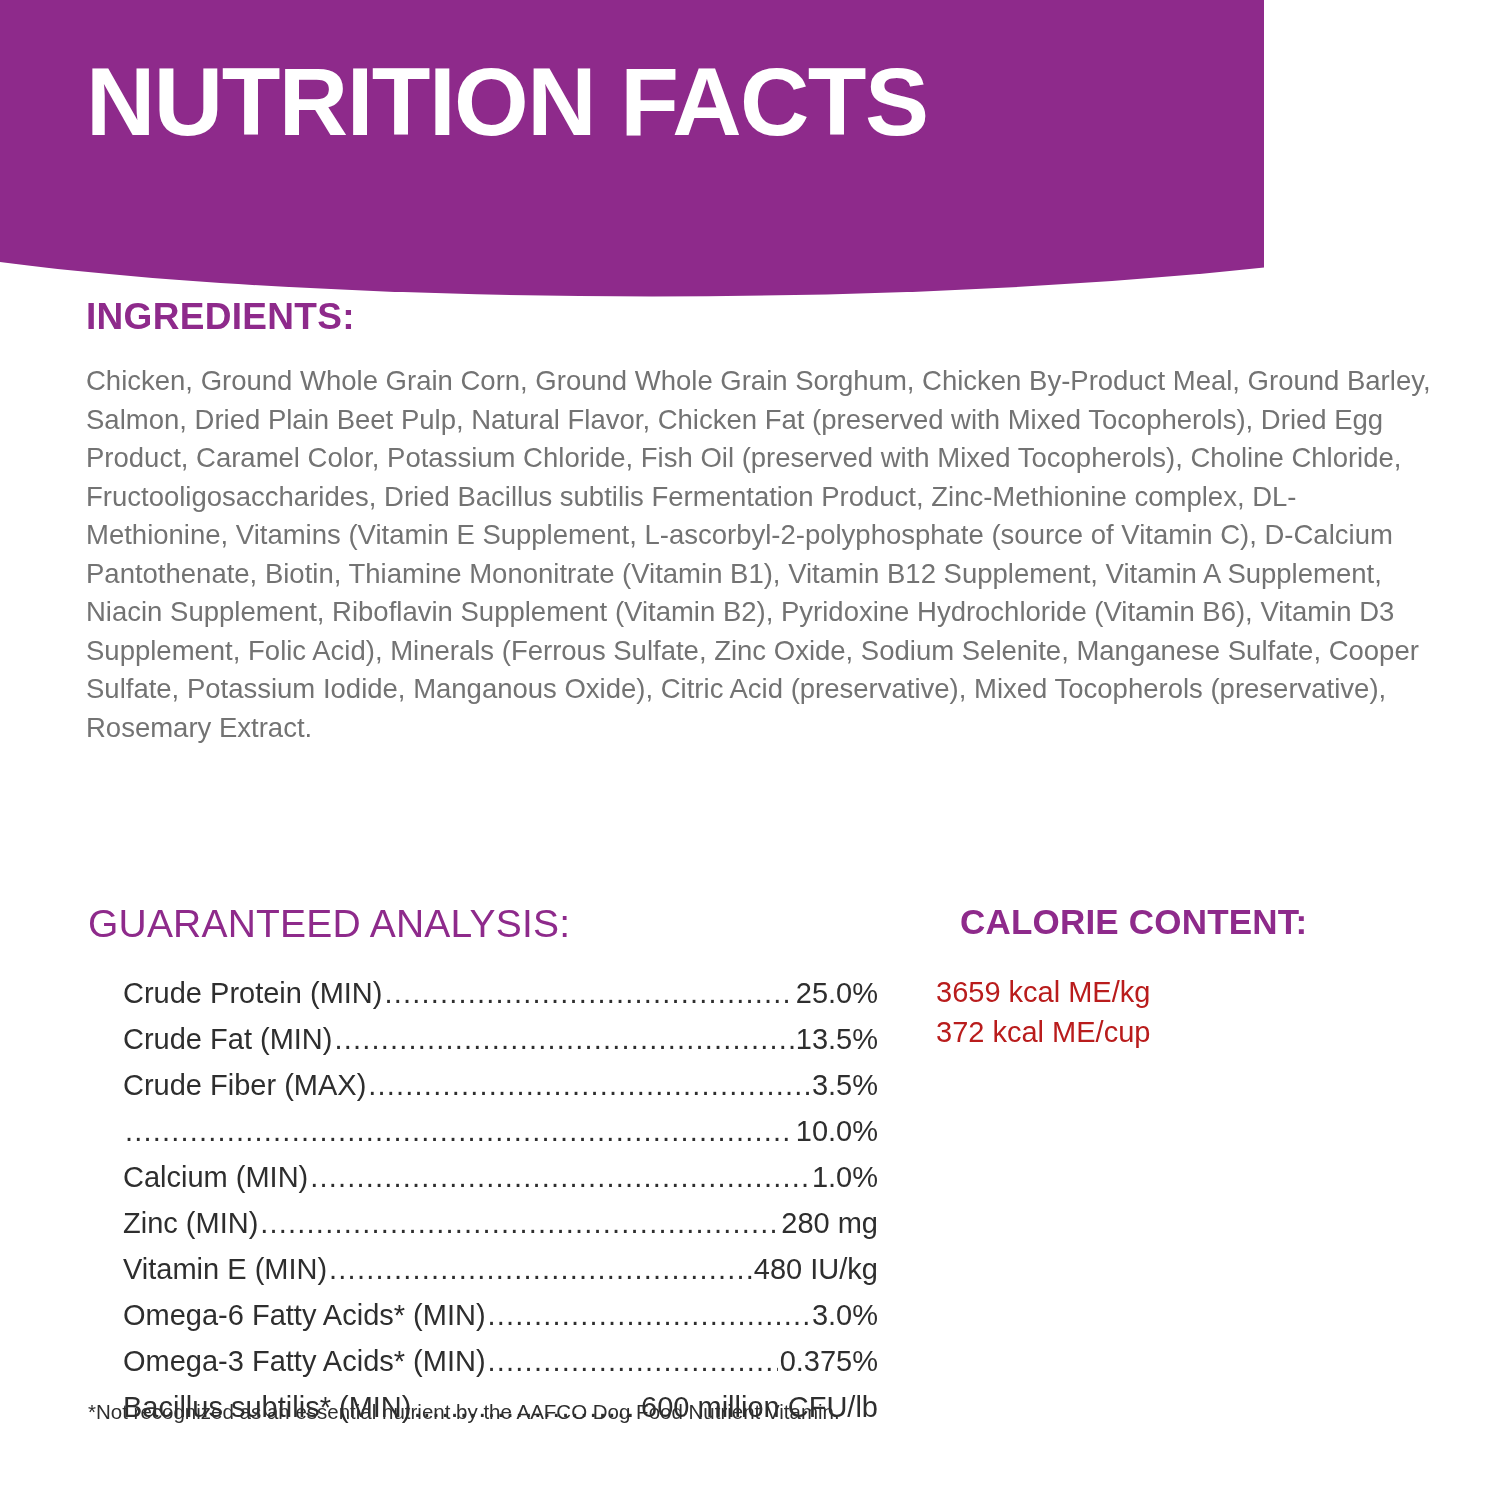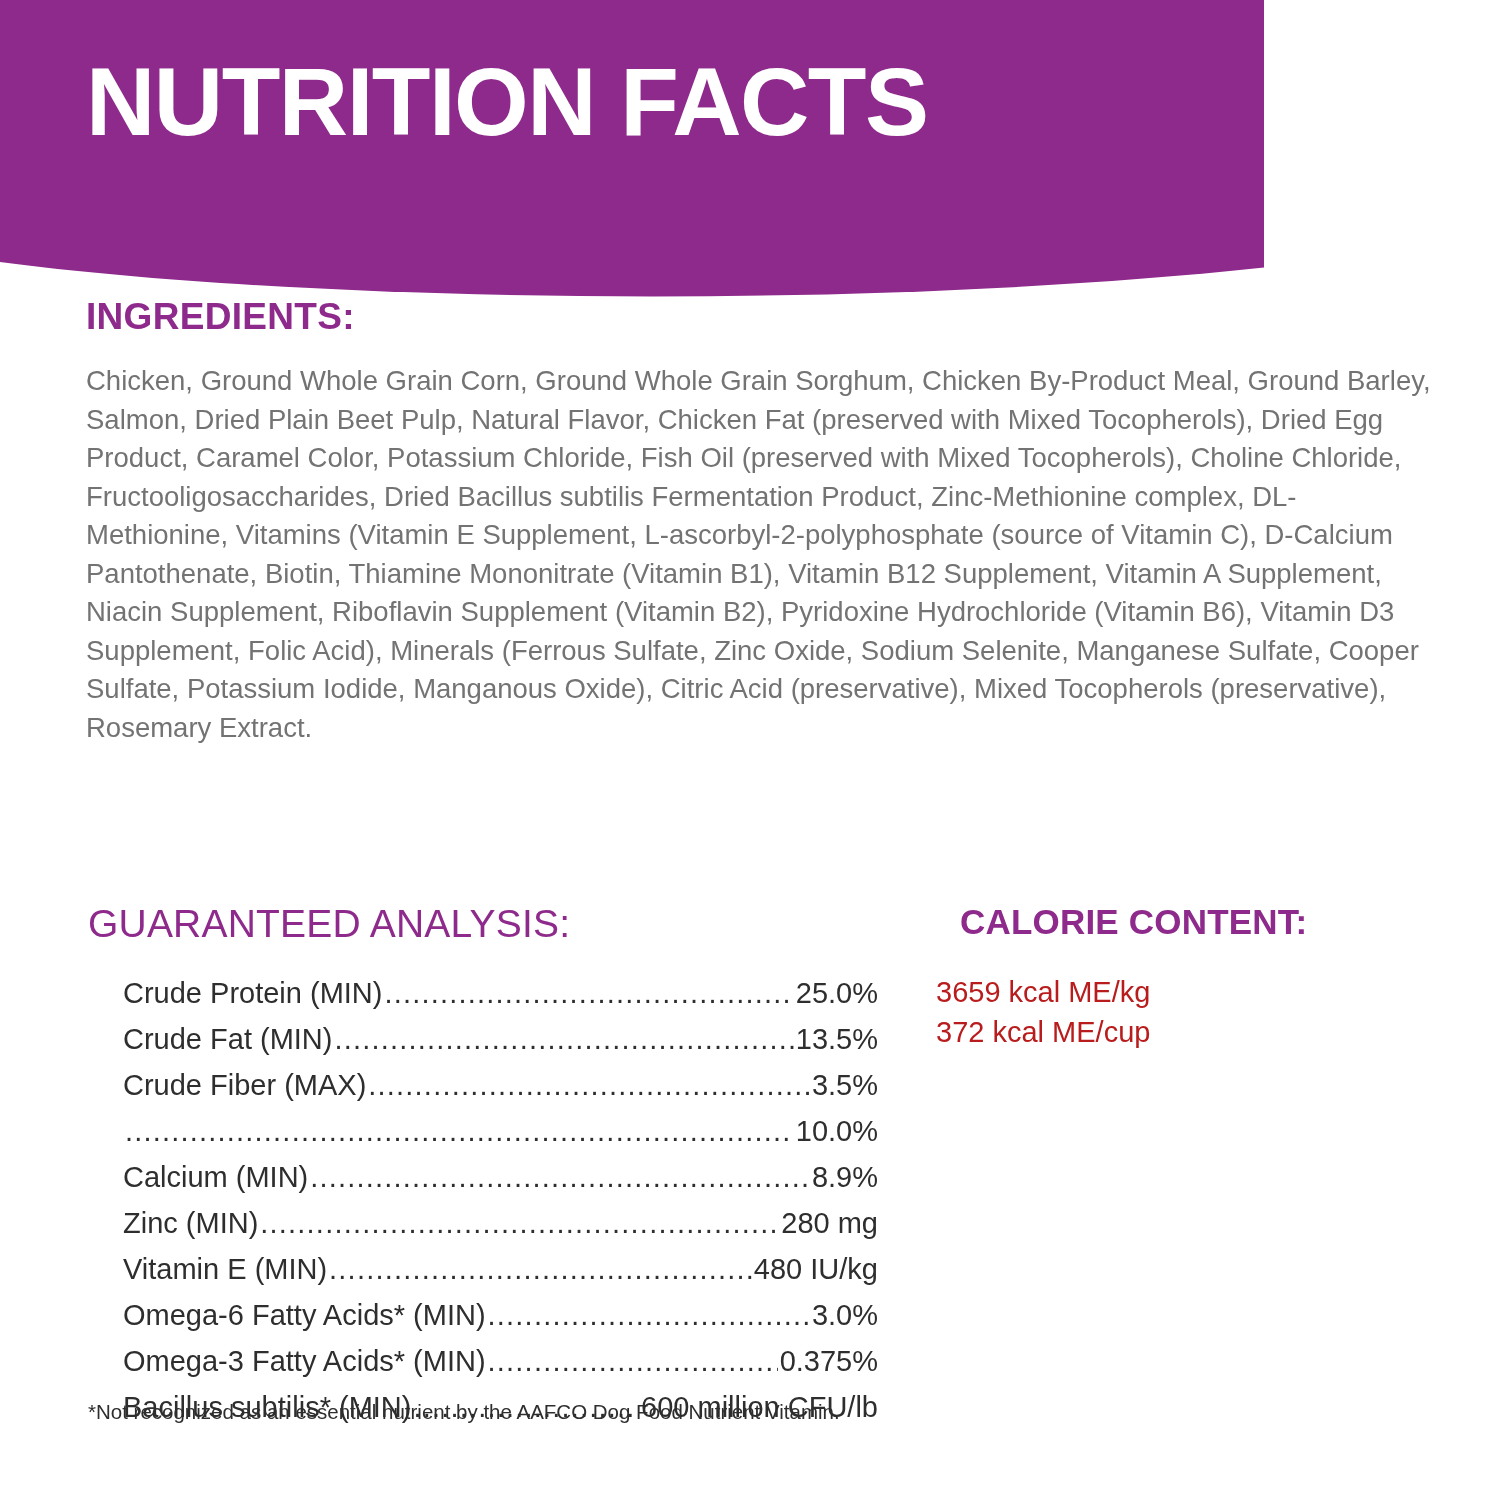--- a/index.html
+++ b/index.html
@@ -171,21 +171,21 @@
         <span class="ga-dots">..........................................................................................</span>
         <span class="ga-value">3.5%</span>
       </div>
       <div class="ga-row">
         <span class="ga-dots">..........................................................................................</span>
         <span class="ga-value">10.0%</span>
       </div>
       <div class="ga-row">
         <span class="ga-label">Calcium (MIN)</span>
         <span class="ga-dots">..........................................................................................</span>
-        <span class="ga-value">8.9%</span>
+        <span class="ga-value">1.0%</span>
       </div>
       <div class="ga-row">
         <span class="ga-label">Zinc (MIN)</span>
         <span class="ga-dots">..........................................................................................</span>
         <span class="ga-value">280 mg</span>
       </div>
       <div class="ga-row">
         <span class="ga-label">Vitamin E (MIN)</span>
         <span class="ga-dots">..........................................................................................</span>
         <span class="ga-value">480 IU/kg</span>

